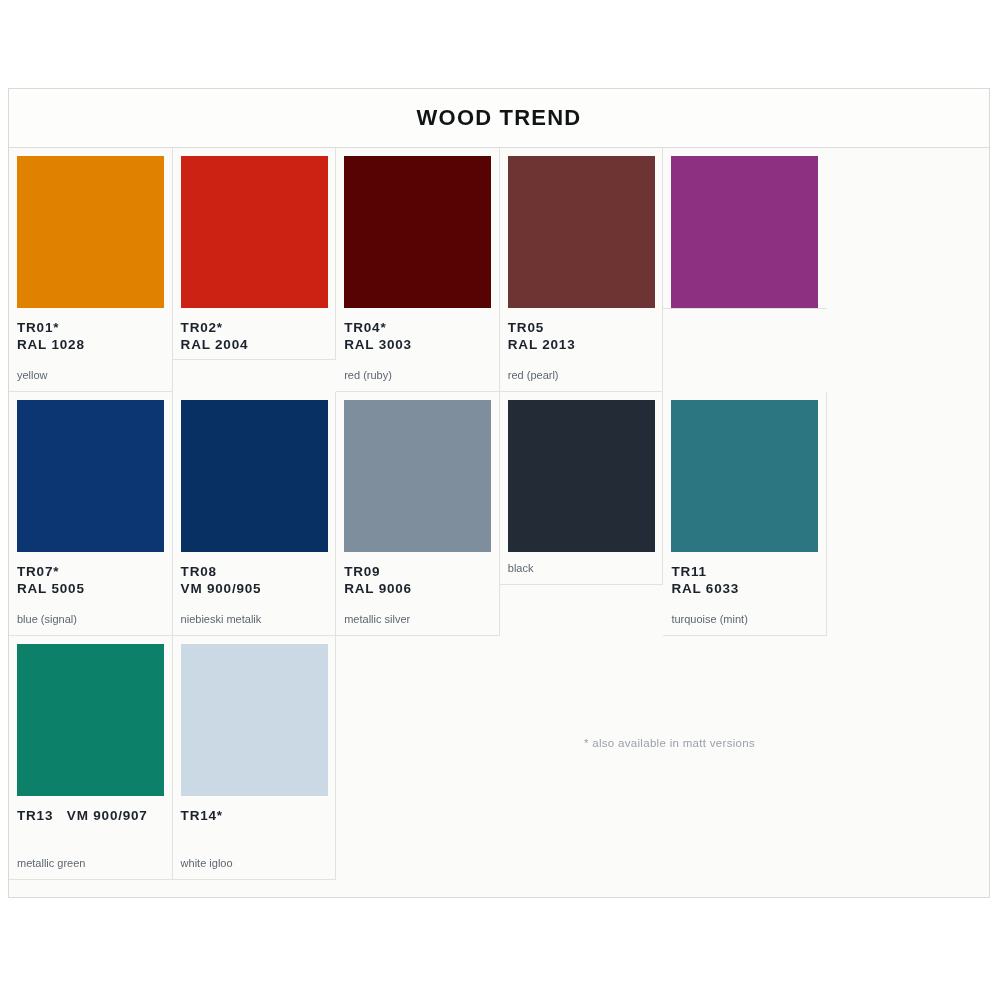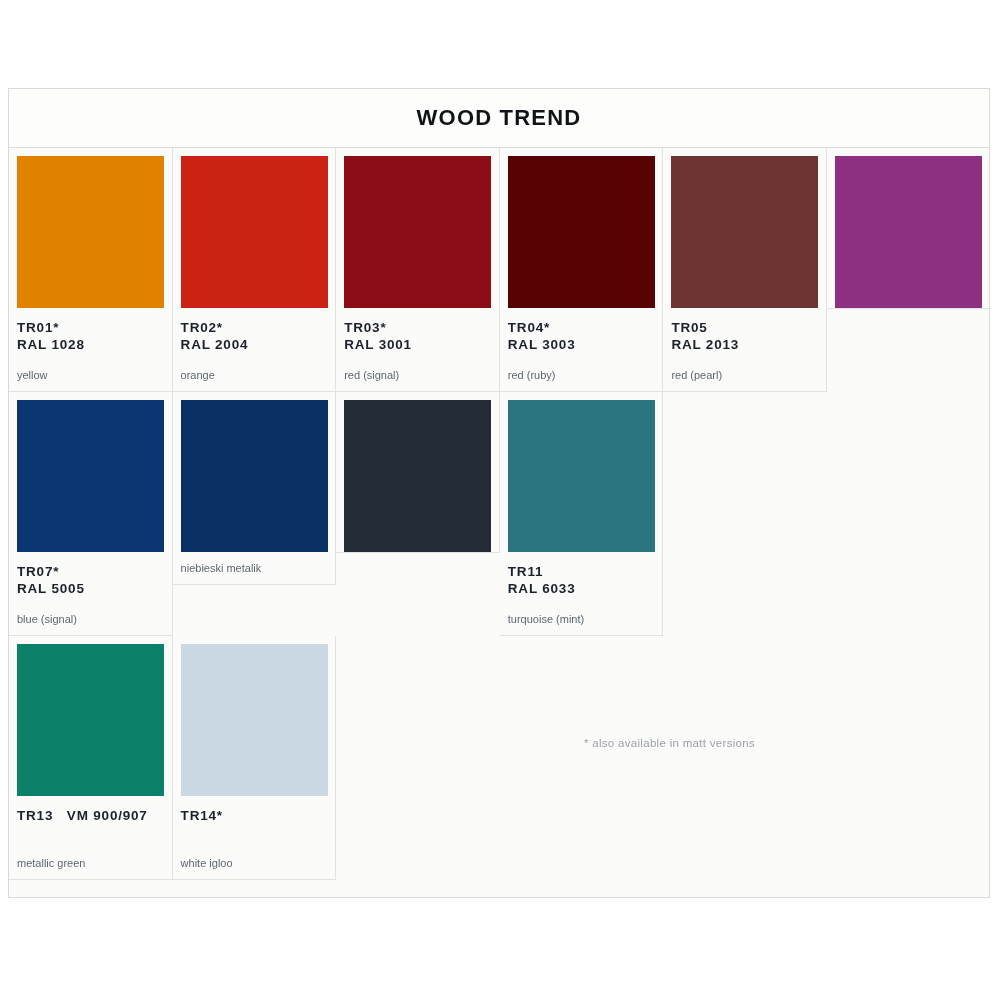--- a/index.html
+++ b/index.html
@@ -165,29 +165,20 @@
             <div class="code-line">RAL 1028</div>
           </div>
           <div class="desc">yellow</div>
         </div>
         <div class="cell">
           <div class="swatch" style="background: rgb(204, 34, 20);"></div>
           <div class="codes">
             <div class="code-line">TR02*</div>
             <div class="code-line">RAL 2004</div>
           </div>
-          <div class="desc">orange</div>
-        </div>
-        <div class="cell">
-          <div class="swatch" style="background: rgb(142, 14, 24);"></div>
-          <div class="codes">
-            <div class="code-line">TR03*</div>
-            <div class="code-line">RAL 3001</div>
-          </div>
-          <div class="desc">red (signal)</div>
         </div>
         <div class="cell">
           <div class="swatch" style="background: rgb(88, 3, 3);"></div>
           <div class="codes">
             <div class="code-line">TR04*</div>
             <div class="code-line">RAL 3003</div>
           </div>
           <div class="desc">red (ruby)</div>
         </div>
         <div class="cell">
@@ -206,24 +197,37 @@
         <div class="cell">
           <div class="swatch" style="background: rgb(11, 54, 114);"></div>
           <div class="codes">
             <div class="code-line">TR07*</div>
             <div class="code-line">RAL 5005</div>
           </div>
           <div class="desc">blue (signal)</div>
         </div>
         <div class="cell">
           <div class="swatch" style="background: rgb(9, 48, 98);"></div>
+          <div class="codes">
+            <div class="code-line">TR08</div>
+            <div class="code-line">VM 900/905</div>
+          </div>
           <div class="desc">niebieski metalik</div>
         </div>
         <div class="cell">
+          <div class="swatch" style="background: rgb(126, 142, 156);"></div>
+          <div class="codes">
+            <div class="code-line">TR09</div>
+            <div class="code-line">RAL 9006</div>
+          </div>
+          <div class="desc">metallic silver</div>
+        </div>
+        <div class="cell">
           <div class="swatch" style="background: rgb(34, 43, 54);"></div>
+          <div class="desc">black</div>
         </div>
         <div class="cell">
           <div class="swatch" style="background: rgb(43, 118, 128);"></div>
           <div class="codes">
             <div class="code-line">TR11</div>
             <div class="code-line">RAL 6033</div>
           </div>
           <div class="desc">turquoise (mint)</div>
         </div>
       </div>

